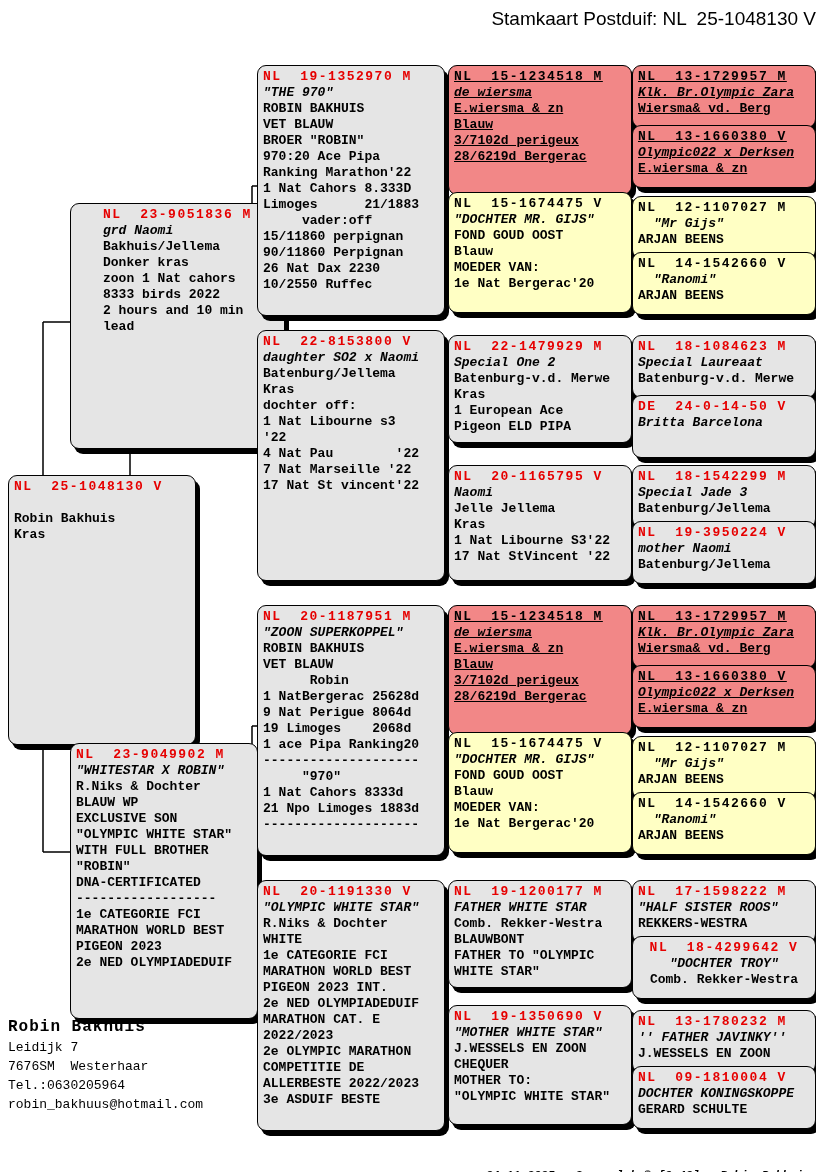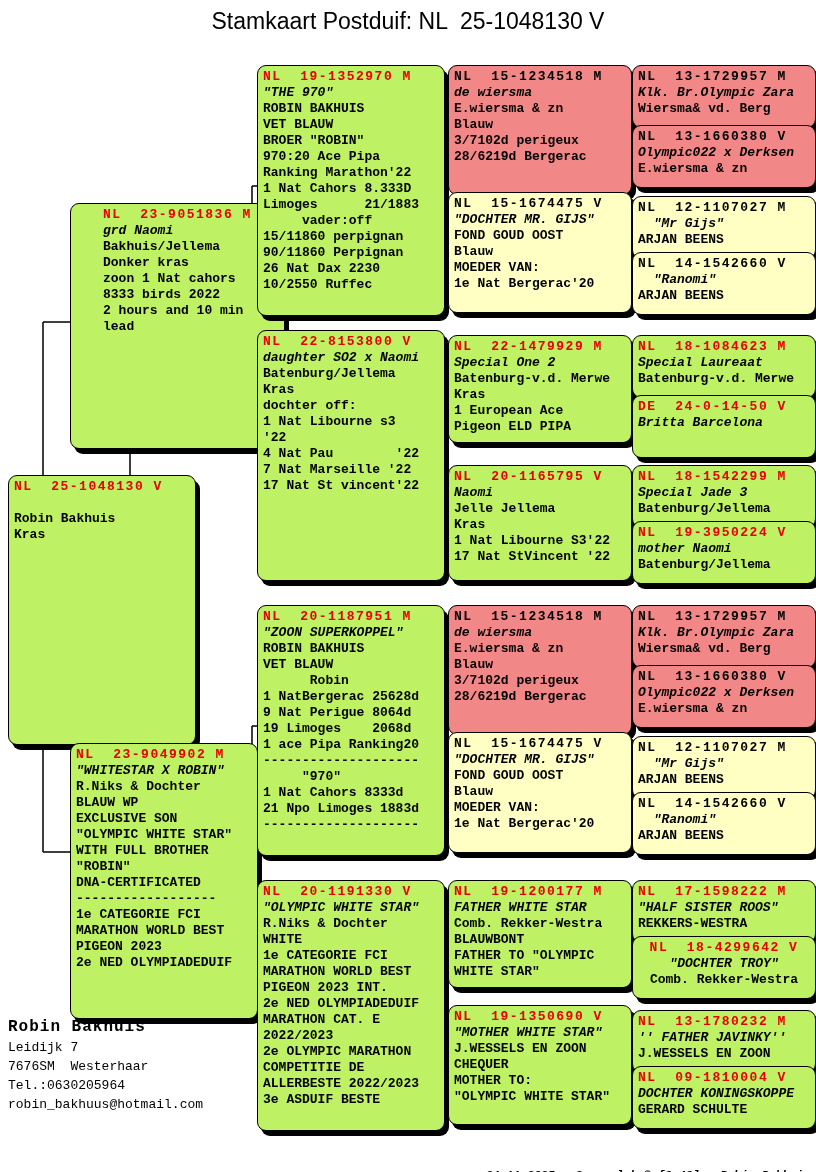--- a/index.html
+++ b/index.html
@@ -1,25 +1,25 @@
 <!DOCTYPE html>
 <html><head>
 <meta charset="utf-8">
 <style>
   html,body{margin:0;padding:0;background:#fff;}
   #page{position:relative;width:816px;height:1172px;background:#fff;overflow:hidden;
         font-family:"Liberation Mono","DejaVu Sans Mono",monospace;color:#000;}
-  #title{position:absolute;left:0;right:0;top:8px;text-align:center;
-         font-family:"Liberation Sans","DejaVu Sans",sans-serif;font-size:23px;
+  #title{position:absolute;left:0;right:0;top:8px;text-align:right;
+         font-family:"Liberation Sans","DejaVu Sans",sans-serif;font-size:19px;
          white-space:pre;color:#000;}
   #connectors{position:absolute;left:0;top:0;}
-  .box{position:absolute;background:#bef264;border:1.6px solid #000;border-radius:9px;
+  .box{position:absolute;background:#e5e5e5;border:1.6px solid #000;border-radius:9px;
        box-shadow:4px 5px 0 #000;padding:3px 5px;overflow:hidden;
        font:700 13px/16px "Liberation Mono","DejaVu Sans Mono",monospace;}
-  .box.pink{background:#f28787;}
+  .box.pink{background:#f28787;text-decoration:underline;}
   .box.yellow{background:#ffffc4;}
   .ring{white-space:pre;color:#e60000;letter-spacing:1.5px;}
   .pink .ring,.yellow .ring{color:#000;}
   .ln{white-space:pre;}
   .ln.i{font-style:italic;}
   #contact{position:absolute;left:8px;top:1016px;}
   #contact .cname{font:700 16px/22px "Liberation Mono","DejaVu Sans Mono",monospace;letter-spacing:1px;}
   #contact .cline{font:400 13px/19px "Liberation Mono","DejaVu Sans Mono",monospace;white-space:pre;}
   #footer{position:absolute;right:6px;top:1126px;text-align:right;
           font:italic 700 11.5px/14px "Liberation Mono","DejaVu Sans Mono",monospace;white-space:pre;margin-top:42px;}

